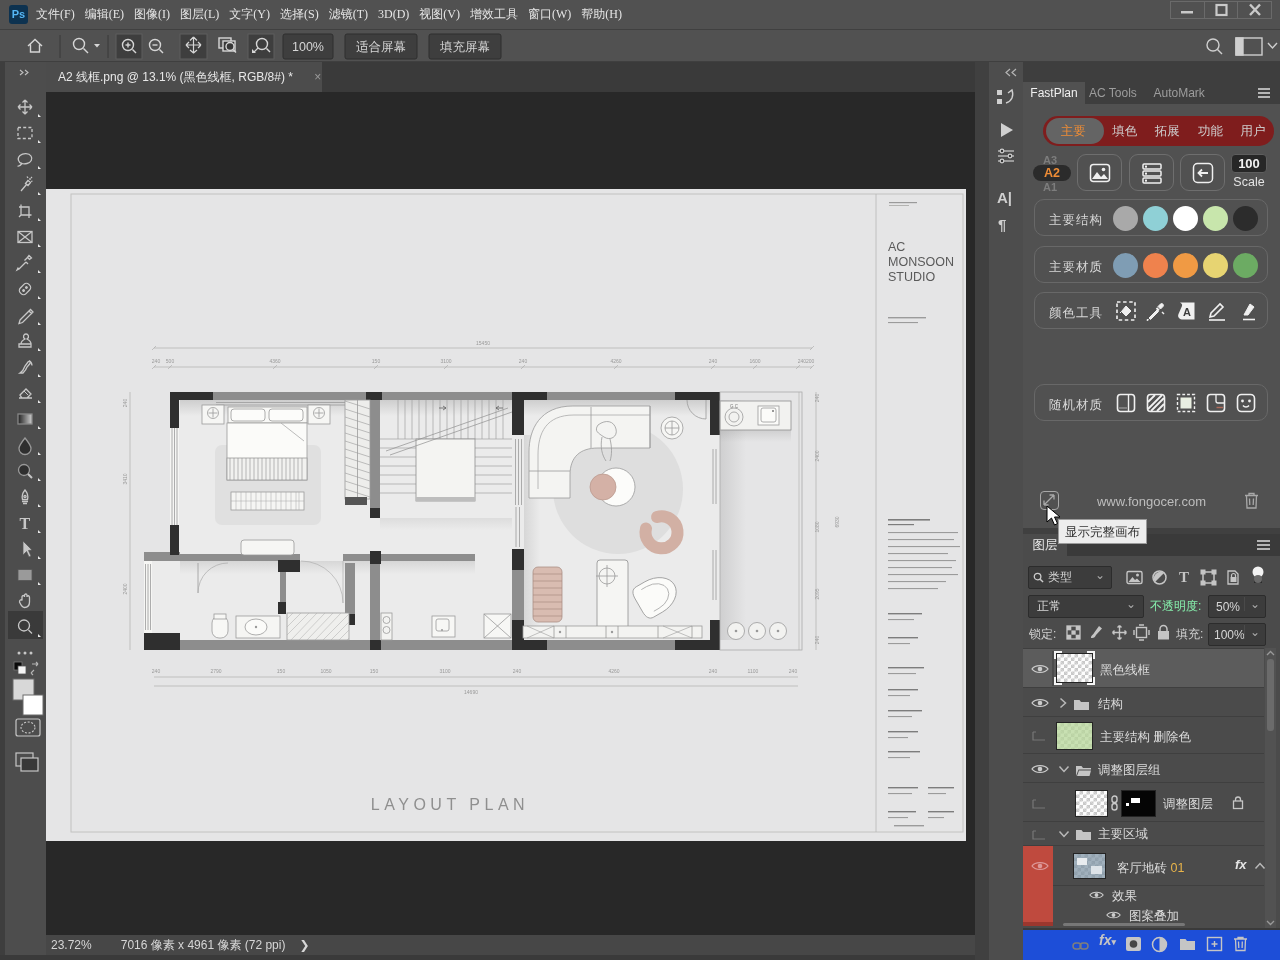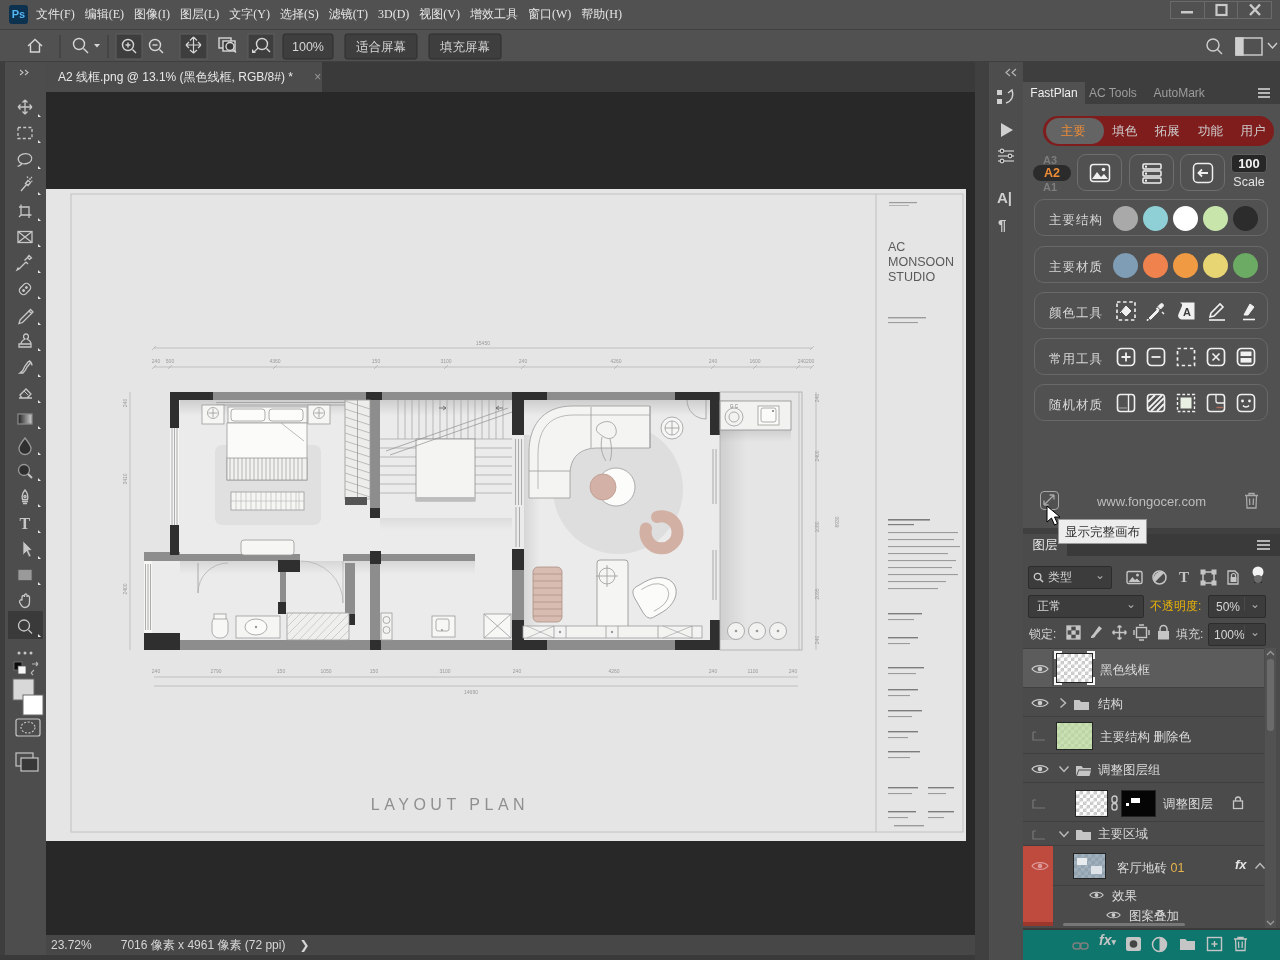--- a/index.html
+++ b/index.html
@@ -798,43 +798,20 @@
             <line x1="4" y1="20" x2="20" y2="20" stroke-width="1.6"></line>
           </g>
         </svg>
       <svg class="ic" style="left:200px">
           <g stroke="#f0f0f0" fill="#f0f0f0">
             <path d="M10,13 L15,4 L19,7 L13,15 L9,15 Z"></path>
             <line x1="8" y1="19.5" x2="20" y2="19.5" stroke-width="1.6"></line>
           </g>
         </svg>
     </div>
-    <div class="fpgroup" style="top:276px">
-        <span class="fplabel">常用工具</span>
-      <svg class="ic" style="left:80px">
-          <rect x="2.5" y="2.5" width="17" height="17" rx="4" fill="none" stroke="#f0f0f0" stroke-width="1.7"></rect>
-          <path d="M11,6.5 L11,15.5 M6.5,11 L15.5,11" stroke="#f0f0f0" stroke-width="1.8"></path>
-        </svg>
-      <svg class="ic" style="left:110px">
-          <rect x="2.5" y="2.5" width="17" height="17" rx="4" fill="none" stroke="#f0f0f0" stroke-width="1.7"></rect>
-          <path d="M6.5,11 L15.5,11" stroke="#f0f0f0" stroke-width="1.8"></path>
-        </svg>
-      <svg class="ic" style="left:140px">
-          <rect x="2.5" y="2.5" width="17" height="17" fill="none" stroke="#f0f0f0" stroke-width="1.7" stroke-dasharray="3.4 2.8"></rect>
-        </svg>
-      <svg class="ic" style="left:170px">
-          <rect x="2.5" y="2.5" width="17" height="17" rx="4" fill="none" stroke="#f0f0f0" stroke-width="1.7"></rect>
-          <path d="M7.5,7.5 L14.5,14.5 M14.5,7.5 L7.5,14.5" stroke="#f0f0f0" stroke-width="1.6"></path>
-        </svg>
-      <svg class="ic" style="left:200px">
-          <rect x="2.5" y="2.5" width="17" height="17" rx="4" fill="none" stroke="#f0f0f0" stroke-width="1.7"></rect>
-          <rect x="5.5" y="5.5" width="11" height="4.6" fill="#f0f0f0"></rect>
-          <rect x="5.5" y="12" width="11" height="4.6" fill="#f0f0f0"></rect>
-        </svg>
-    </div>
     <div class="fpgroup" style="top:322px">
         <span class="fplabel">随机材质</span>
       <svg class="ic" style="left:80px">
           <rect x="2.5" y="2.5" width="17" height="17" rx="3" fill="none" stroke="#f0f0f0" stroke-width="1.6"></rect>
           <line x1="13.5" y1="3" x2="13.5" y2="19" stroke="#f0f0f0" stroke-width="1.4"></line>
           <line x1="4" y1="16" x2="12" y2="16" stroke="#8a8a8a" stroke-width="1.6"></line>
         </svg>
       <svg class="ic" style="left:110px">
           <rect x="2.5" y="2.5" width="17" height="17" rx="3" fill="none" stroke="#f0f0f0" stroke-width="1.6"></rect>
           <path d="M3,10 L10,3 M3,17 L17,3 M6,19 L19,6 M12,19 L19,12" stroke="#f0f0f0" stroke-width="1.8"></path>
@@ -915,21 +892,21 @@
       <svg class="lic" style="left:227px;top:10px">
           <circle cx="8" cy="6" r="5.5" fill="#f2f2f2"></circle>
           <path d="M4,13 L12,13 L12,20 L4,20 Z" fill="#2a2a2a"></path>
           <circle cx="8" cy="13" r="4" fill="#6a6a6a"></circle>
         </svg>
 
       <div class="combo" style="left:5px;top:39px;width:116px">
           <span style="margin-left:8px">正常</span>
           <span class="chev" style="right:7px">⌄</span>
         </div>
-      <div style="position:absolute;left:127px;top:42px;font-size:12px;color:#eab308">不透明度:</div>
+      <div style="position:absolute;left:127px;top:42px;font-size:12px;color:#86efac">不透明度:</div>
       <div class="combo" style="left:185px;top:39px;width:58px">
           <span style="margin-left:7px">50%</span>
           <span class="chev" style="right:5px;border-left:1px solid #4a4a4a;padding-left:5px">⌄</span>
         </div>
 
       <div style="position:absolute;left:6px;top:70px;font-size:12px;color:#d2d2d2">锁定:</div>
       <svg class="lic" style="left:42px;top:68px">
           <g fill="#c5c5c5">
             <rect x="2" y="2" width="13" height="13" fill="none" stroke="#c5c5c5" stroke-width="1.3"></rect>
             <rect x="2" y="2" width="4.3" height="4.3"></rect>
@@ -1068,21 +1045,21 @@
       <div class="lrow" style="top:349px;height:20px;left:30px;width:211px;border-bottom:none">
         <svg class="eye" style="left:53px;top:5px;width:15px;height:10px" viewBox="0 0 18 12">
             <path d="M1,6 C4,1.5 14,1.5 17,6 C14,10.5 4,10.5 1,6 Z" fill="none" stroke="#ccc" stroke-width="1.3"></path>
             <circle cx="9" cy="6" r="2.3" fill="#ccc"></circle>
           </svg>
         <span style="position:absolute;left:76px;top:3px">图案叠加</span>
       </div>
       <div style="position:absolute;left:40px;top:367px;width:122px;height:3px;background:#777;border-radius:2px"></div>
 
       <div style="position:absolute;left:0;top:372px;width:257px;height:2px;background:#3a3a3a"></div>
-      <div style="position:absolute;left:0;top:374px;width:257px;height:30px;background:#0f766e">
+      <div style="position:absolute;left:0;top:374px;width:257px;height:30px;background:#1d4ed8">
         <svg class="lic2" style="left:49px;top:8px">
             <g fill="none" stroke="#7e7e7e" stroke-width="1.5">
               <rect x="1" y="5" width="8" height="6" rx="3"></rect>
               <rect x="8" y="5" width="8" height="6" rx="3"></rect>
             </g>
           </svg>
         <span style="position:absolute;left:76px;top:2px;color:#c5c5c5;font-style:italic;font-weight:bold;font-size:14px">fx<span style="font-size:9px;font-style:normal">▾</span></span>
         <svg class="lic2" style="left:102px;top:6px">
             <rect x="1" y="1" width="15" height="14" rx="2" fill="#c5c5c5"></rect>
             <circle cx="8.5" cy="8" r="3.8" fill="#454545"></circle>

